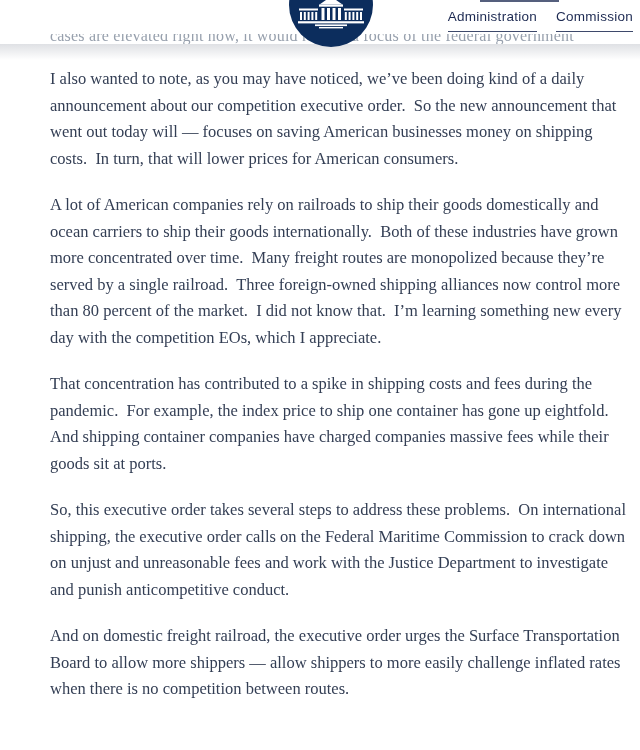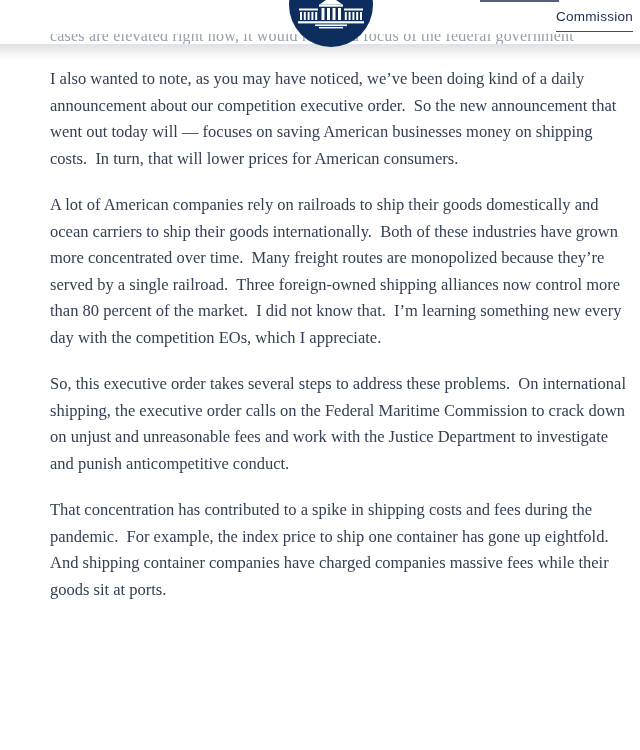--- a/index.html
+++ b/index.html
@@ -134,23 +134,25 @@
         <rect x="71" y="49" width="2" height="8"></rect>
 
         <rect x="9" y="58.2" width="66" height="2.2"></rect>
         <rect x="26" y="61.4" width="32" height="1.7"></rect>
         <rect x="30" y="64" width="24" height="1.4"></rect>
       </g>
     </svg>
   </div>
 
   <nav class="nav">
+    <a>Administration</a>
     <a>Commission</a>
   </nav>
 
   <main class="content">
     <p>I also wanted to note, as you may have noticed, we’ve been doing kind of a daily announcement about our competition executive order.  So the new announcement that went out today will — focuses on saving American businesses money on shipping costs.  In turn, that will lower prices for American consumers.</p>
     <p>A lot of American companies rely on railroads to ship their goods domestically and ocean carriers to ship their goods internationally.  Both of these industries have grown more concentrated over time.  Many freight routes are monopolized because they’re served by a single railroad.  Three foreign-owned shipping alliances now control more than 80 percent of the market.  I did not know that.  I’m learning something new every day with the competition EOs, which I appreciate.</p>
+    <p>That concentration has contributed to a spike in shipping costs and fees during the pandemic.  For example, the index price to ship one container has gone up eightfold.  And shipping container companies have charged companies massive fees while their goods sit at ports.</p>
     <p>So, this executive order takes several steps to address these problems.  On international shipping, the executive order calls on the Federal Maritime Commission to crack down on unjust and unreasonable fees and work with the Justice Department to investigate and punish anticompetitive conduct.</p>
-    <p>That concentration has contributed to a spike in shipping costs and fees during the pandemic.  For example, the index price to ship one container has gone up eightfold.  And shipping container companies have charged companies massive fees while their goods sit at ports.</p>
+    <p>And on domestic freight railroad, the executive order urges the Surface Transportation Board to allow more shippers — allow shippers to more easily challenge inflated rates when there is no competition between routes.</p>
   </main>
 
 </div>
 
 </body></html>

